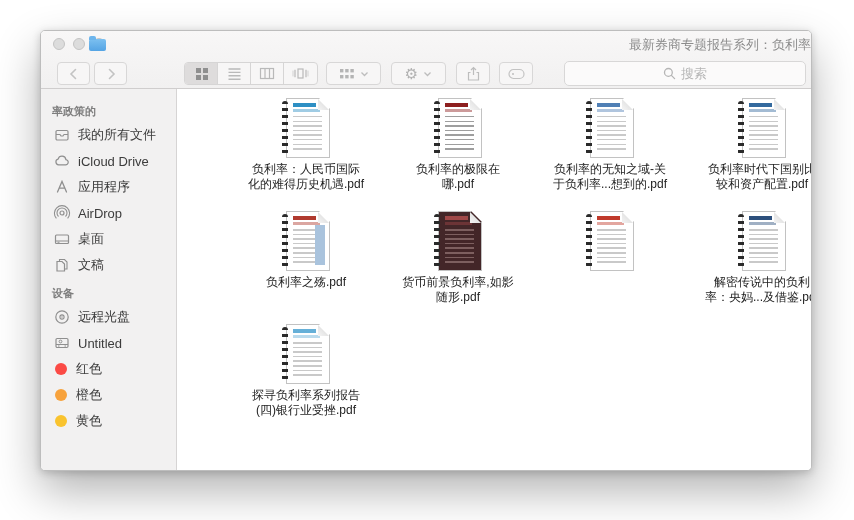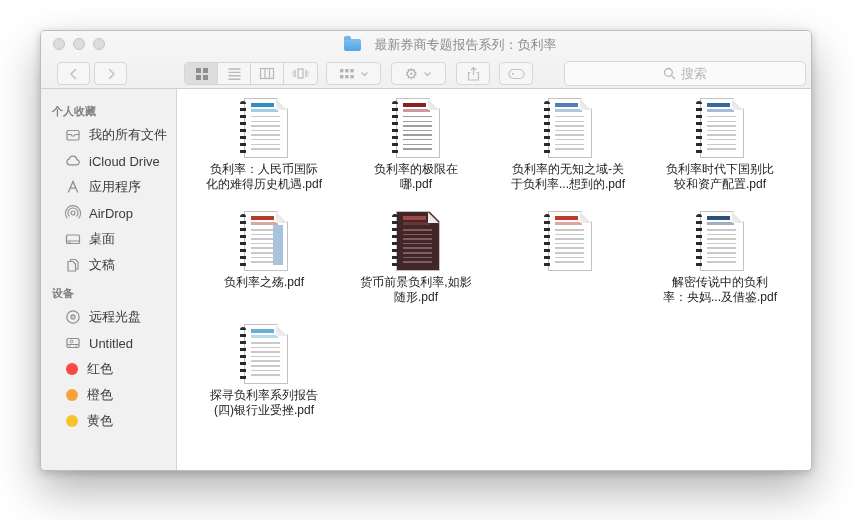--- a/index.html
+++ b/index.html
@@ -12,21 +12,21 @@
             border-radius:5px; background:#ffffff; border:1px solid #bdbdbd;
             box-shadow:0 20px 45px rgba(0,0,0,.30), 0 2px 8px rgba(0,0,0,.18);
             overflow:hidden; }
 
   
   .header { position:relative; height:58px; background:linear-gradient(#f8f7f7,#f1f0f0);
             border-bottom:1px solid #cfcdcd; }
   .titlebar { position:relative; height:27px; }
   .lights { position:absolute; left:12px; top:7px; display:flex; gap:8px; }
   .light { width:12px; height:12px; border-radius:50%; background:#dcdcdc; border:1px solid #c4c4c4; }
-  .wintitle { height:27px; display:flex; align-items:center; justify-content:center; gap:14px;
+  .wintitle { height:27px; display:flex; align-items:center; justify-content:space-between; gap:14px;
               font-size:13px; color:#8c8c8c;margin-left:48px; }
   .folder-ic { position:relative; width:17px; height:12px; background:linear-gradient(#7cc0f0,#55a4e4);
                border-radius:2px; }
   .folder-ic::before { content:""; position:absolute; left:0; top:-3px; width:7px; height:4px;
                background:#6db5ec; border-radius:2px 2px 0 0; }
 
   .toolbar { position:relative; height:31px; }
   .tbtn { position:absolute; top:4px; height:23px; border:1px solid #d8d7d7; border-radius:4px;
           background:#f7f6f6; display:flex; align-items:center; justify-content:center; gap:3px; }
   .tbtn svg { display:block; }
@@ -42,28 +42,28 @@
   .searchbox { position:absolute; left:523px; top:3px; width:242px; height:25px;
                border:1px solid #d8d7d7; border-radius:5px; background:#fbfafa;
                display:flex; align-items:center; justify-content:center; gap:5px;
                font-size:13px; color:#b5b5b5; }
 
   
   .main { position:relative; display:flex; height:382px; }
   .sidebar { width:136px; background:#f2f1f1; border-right:1px solid #d6d4d4;
              padding-top:7px; overflow:hidden; flex:none; }
   .shead { font-size:11px; font-weight:bold; color:#7e7e7e; margin:8px 0 3px 11px; }
-  .srow { display:flex; align-items:center; height:26px; padding-left:23px; gap:7px;
+  .srow { display:flex; align-items:center; height:26px; padding-left:12px; gap:7px;
           font-size:13px; color:#3c3c3c; white-space:nowrap; }
   .sic { flex:none; }
   .dot { width:12px; height:12px; border-radius:50%; flex:none; margin:0 2px; }
 
   .content { flex:1; background:#ffffff; overflow:hidden; }
   .files-grid { display:grid; grid-template-columns:repeat(4,152px); grid-auto-rows:113px;
-                padding:9px 0 0 11px; }
+                padding:9px 0 0 11px;margin-left:42px; }
   .file-cell { display:flex; flex-direction:column; align-items:center; }
   .file-label { margin-top:4px; font-size:12px; line-height:15px; color:#1e1e1e;
                 text-align:center; max-width:146px; white-space:pre-line; }
 
   
   .doc { position:relative; width:48px; height:60px; flex:none; }
   .spiral { position:absolute; left:0; top:3px; bottom:3px; width:6px; border-radius:3px;
             background:repeating-linear-gradient(to bottom,#2a2a2a 0 3px,rgba(0,0,0,0) 3px 7px); }
   .page { position:absolute; left:4px; top:0; width:44px; height:60px;
           background:var(--cover,#ffffff); border:1px solid #c2c2c2;
@@ -188,21 +188,21 @@
               <path d="M8.4 8.4 L11.6 11.6" stroke="#b5b5b5" stroke-width="1.3" stroke-linecap="round"></path>
             </svg>
           <span>搜索</span>
         </div>
       </div>
     </div>
 
     <div class="main">
 
       <div class="sidebar">
-        <div class="shead">个人收藏</div>
+        <div class="shead">率政策的</div>
 
         <div class="srow">
           <svg class="sic" width="18" height="18" viewBox="0 0 18 18">
               <rect x="3" y="4.5" width="12" height="9.5" rx="1.2" fill="none" stroke="#8f8f8f" stroke-width="1.2"></rect>
               <path d="M3 8.5 h4 l1 1.5 h2 l1-1.5 h4" fill="none" stroke="#8f8f8f" stroke-width="1.1"></path>
             </svg>
           <span>我的所有文件</span>
         </div>
         <div class="srow">
           <svg class="sic" width="18" height="18" viewBox="0 0 18 18">

